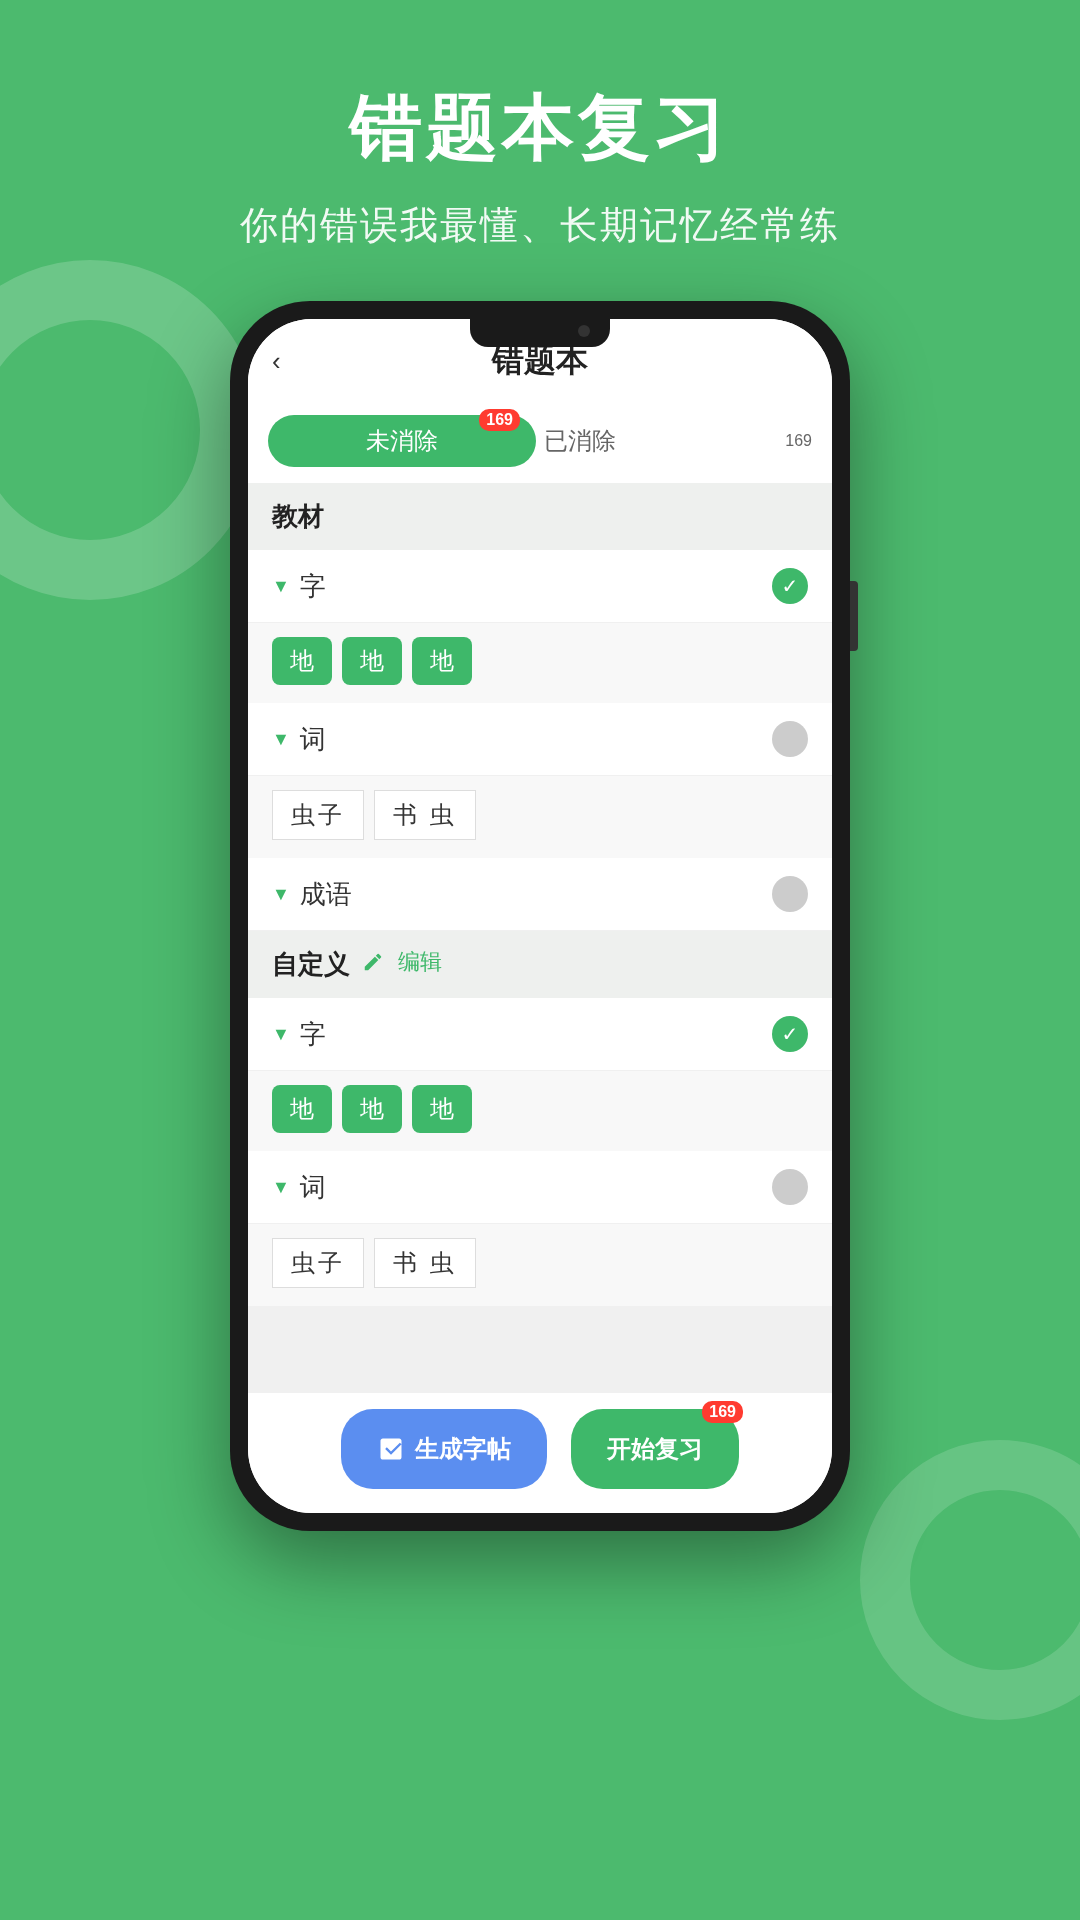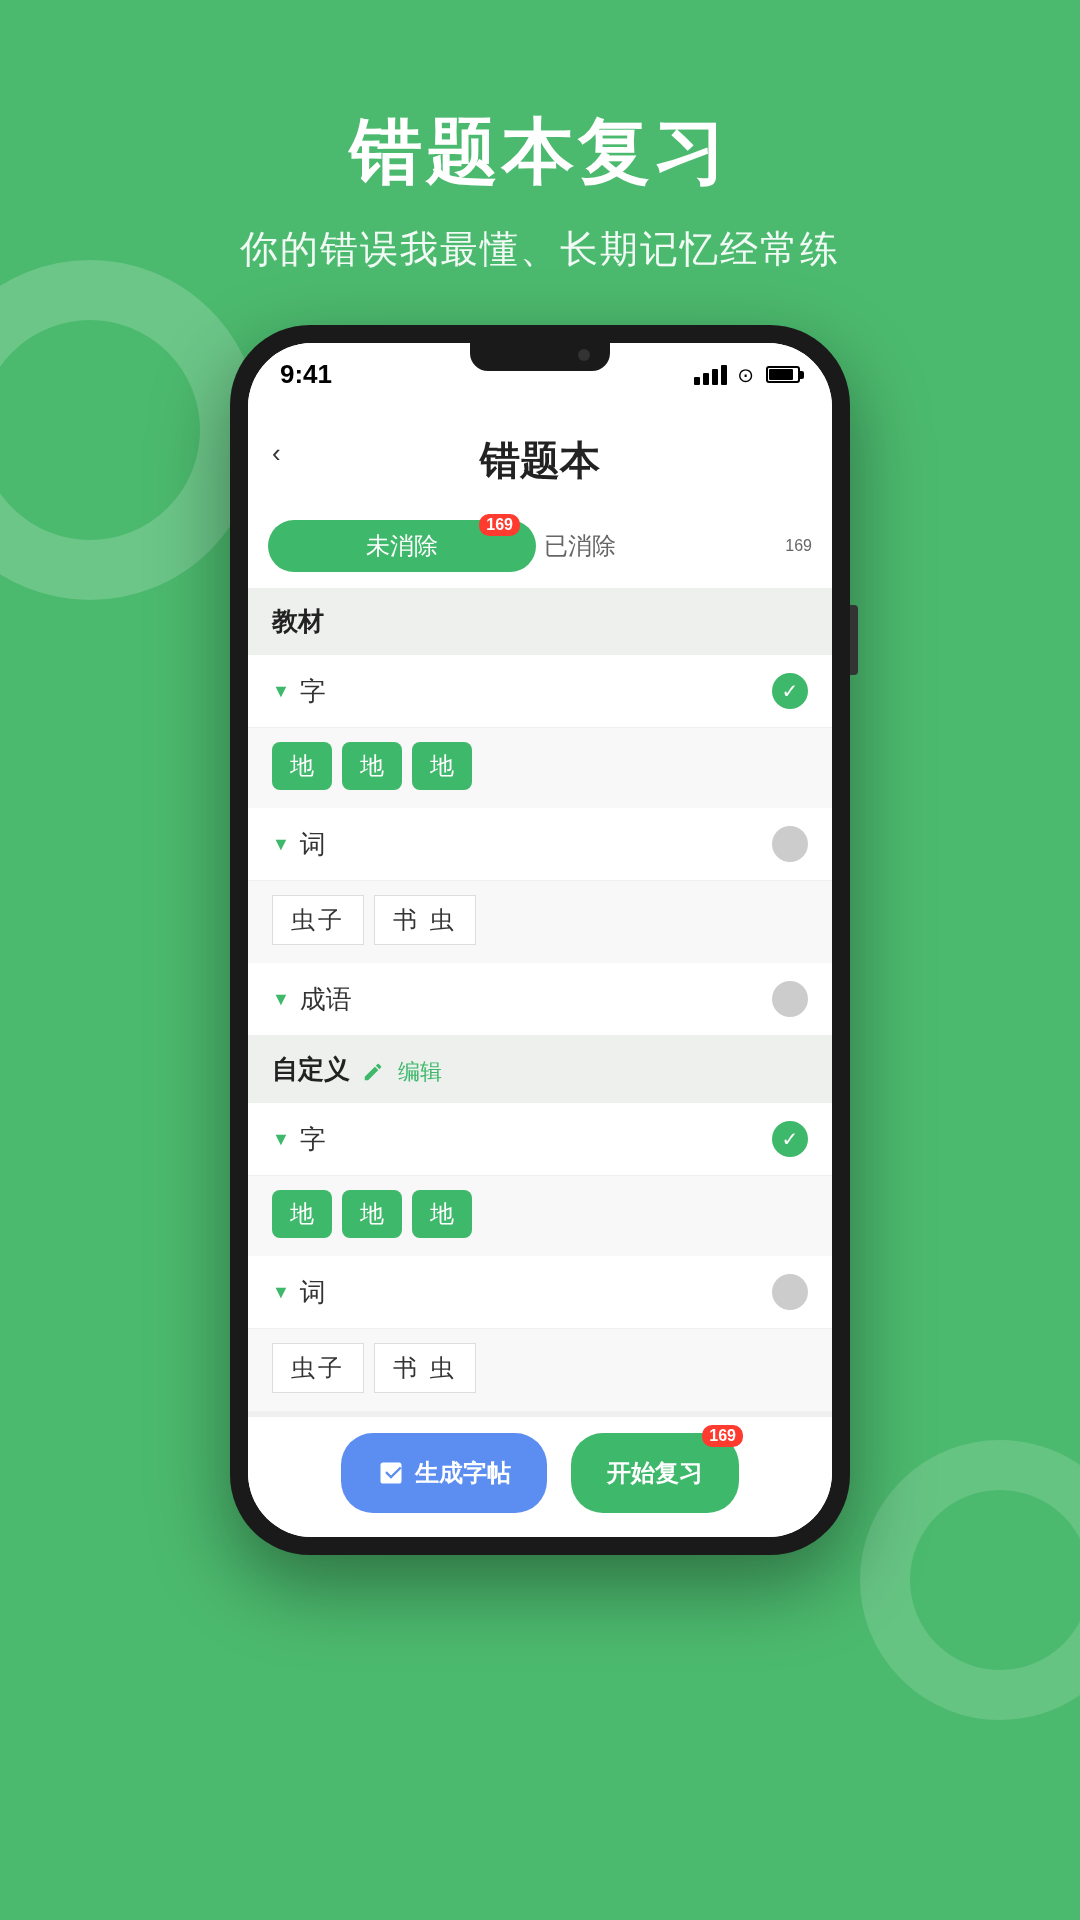--- a/index.html
+++ b/index.html
@@ -31,21 +31,21 @@
       width: 280px;
       height: 280px;
       border-radius: 50%;
       border: 50px solid rgba(255,255,255,0.15);
       background: transparent;
     }
 
     
     .page-header {
       text-align: center;
-      padding-top: 104px;
+      padding-top: 80px;
       padding-bottom: 40px;
       position: relative;
       z-index: 2;
     }
     .page-title {
       font-size: 72px;
       font-weight: 700;
       color: #fff;
       letter-spacing: 4px;
       margin-bottom: 24px;
@@ -192,24 +192,23 @@
       flex-shrink: 0;
     }
     .back-btn {
       position: absolute;
       left: 24px;
       font-size: 26px;
       color: #333;
       cursor: pointer;
     }
     .app-title {
-      font-size: 40px;
+      font-size: 32px;
       font-weight: 600;
       color: #222;
-      margin-top: 15px;
     }
 
     
     .tabs-bar {
       background: #fff;
       padding: 12px 20px 16px;
       display: flex;
       gap: 8px;
       flex-shrink: 0;
     }
@@ -402,35 +401,20 @@
 </div>
 
 <div class="phone-wrapper">
   <div class="phone-frame">
     <div class="phone-notch"></div>
     <div class="phone-camera"></div>
     <div class="phone-side-btn"></div>
 
     <div class="phone-screen">
 
-      <div class="status-bar">
-        <span class="status-time">9:41</span>
-        <div class="status-icons">
-          <div class="signal-bars">
-            <div class="signal-bar" style="height:8px"></div>
-            <div class="signal-bar" style="height:12px"></div>
-            <div class="signal-bar" style="height:16px"></div>
-            <div class="signal-bar" style="height:20px"></div>
-          </div>
-          <span class="wifi-icon">⊙</span>
-          <div class="battery-icon">
-            <div class="battery-fill"></div>
-          </div>
-        </div>
-      </div>
 
       <div class="app-header">
         <span class="back-btn">‹</span>
         <span class="app-title">错题本</span>
       </div>
 
       <div class="tabs-bar">
         <div class="tab tab-active">
           <span>未消除</span>
           <span class="tab-badge">169</span>
@@ -474,21 +458,21 @@
 
         <div class="category-row">
           <div class="category-left">
             <span class="chevron-down">▼</span>
             <span class="category-name">成语</span>
           </div>
           <div class="gray-circle"></div>
         </div>
 
         <div class="section-header">
-          <div style="display:flex;align-items:flex-end;gap:12px">
+          <div style="display:flex;align-items:flex-start;gap:12px">
             <span>自定义</span>
             <div class="section-edit">
               <svg width="22" height="22" viewBox="0 0 24 24" fill="none">
                 <path d="M3 17.25V21h3.75L17.81 9.94l-3.75-3.75L3 17.25zM20.71 7.04a1 1 0 000-1.41l-2.34-2.34a1 1 0 00-1.41 0l-1.83 1.83 3.75 3.75 1.83-1.83z" fill="#3eb86a"></path>
               </svg>
               <span>编辑</span>
             </div>
           </div>
         </div>
 

